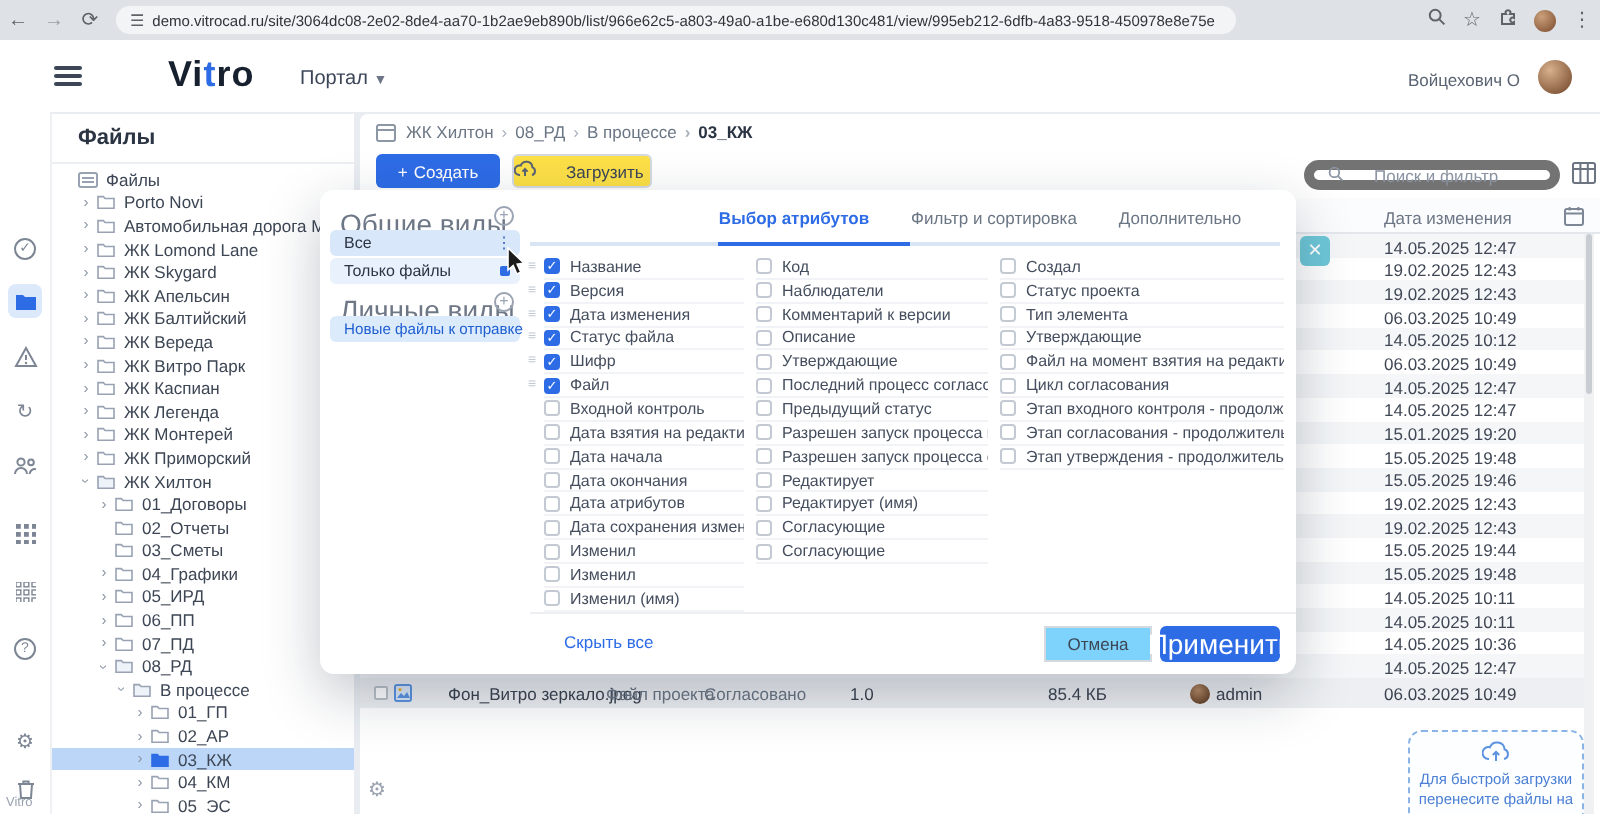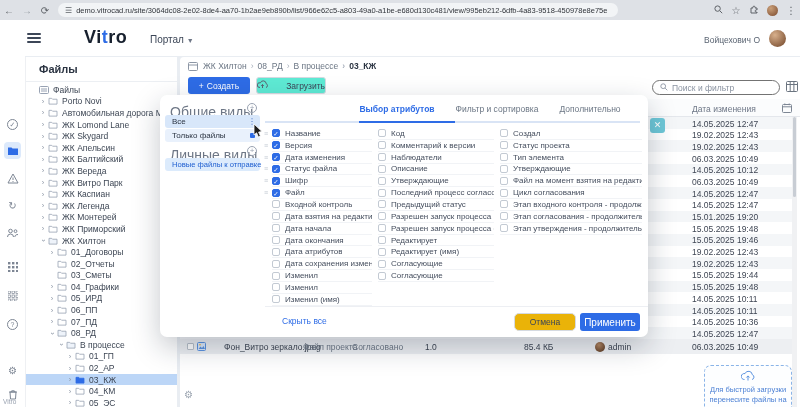--- a/index.html
+++ b/index.html
@@ -45,24 +45,24 @@
   .ticon{flex:0 0 auto;margin:0 4px 0 1px;display:flex}
   .tlabel{overflow:hidden;text-overflow:clip}
   
   .main{position:absolute;left:180px;top:57px;width:620px;height:350px;background:#fff;border-radius:4px 0 0 0;overflow:hidden}
   .crumbs{position:absolute;left:8px;top:4px;display:flex;align-items:center;font-size:8.5px;color:#6b7684}
   .bc-item+.bc-item::before{content:"›";margin:0 4px;color:#a8b0bc}
   .bc-item:last-child{color:#2b3442;font-weight:bold}
   .bc-home{margin-right:5px;display:flex}
   .btn-create{position:absolute;left:8px;top:20px;width:62px;height:17px;background:#2e6ce6;border-radius:3px;color:#fff;
     font-size:8.5px;display:flex;align-items:center;justify-content:center;gap:3px;cursor:pointer}
-  .btn-upload{position:absolute;left:76px;top:20px;width:70px;height:17px;background:#5eead4;border:1px solid #d5dae1;border-radius:3px;
-    color:#3c4657;font-size:8.5px;display:flex;align-items:center;justify-content:space-between;gap:0;cursor:pointer}
-  .search{position:absolute;left:472px;top:23px;width:128px;height:15px;border:1px solid #737373;border-radius:9px;
-    display:flex;align-items:center;gap:4px;padding-left:7px;color:#8a93a1;font-size:8.5px;cursor:text;background:#fff}
+  .btn-upload{position:absolute;left:76px;top:20px;width:70px;height:17px;background:#fde047;border:1px solid #d5dae1;border-radius:3px;
+    color:#3c4657;font-size:8.5px;display:flex;align-items:center;justify-content:flex-start;gap:15px;cursor:pointer}
+  .search{position:absolute;left:472px;top:23px;width:128px;height:15px;border:5px solid #737373;border-radius:9px;
+    display:flex;align-items:center;gap:15px;padding-left:7px;color:#8a93a1;font-size:8.5px;cursor:text;background:#fff}
   .colset{position:absolute;left:606px;top:24px;cursor:pointer;display:flex}
   .band{position:absolute;left:0;top:42px;width:620px;height:18px;background:#fbfcfd;border-bottom:1px solid #e4e7ec}
   .seg{position:absolute;left:8px;top:42px;display:flex;height:16px}
   .seg .tab{border:1px solid #d8dce2;font-size:8.5px;display:flex;align-items:center;justify-content:center;gap:3px;
     padding:0 8px;color:#6d7686;background:#f6f7f9;cursor:pointer}
   .seg .tab.active{background:#fff;color:#323c4d;border-right:none}
   .seg .tick{color:#2e6ce6;font-size:8px}
   .dc-label{position:absolute;left:512px;top:47px;font-size:8.5px;color:#6d7686}
   .dc-cal{position:absolute;left:602px;top:46px;cursor:pointer;display:flex}
   .rows{position:absolute;left:0;top:60px;width:613px}
@@ -99,24 +99,24 @@
   .mtab.active{color:#2e6ce6;font-weight:bold}
   .gridcol{position:absolute;top:33px}
   .arow{display:flex;align-items:center;height:11.85px;border-bottom:1px solid #f1f3f6;position:relative;cursor:pointer}
   .handle{position:absolute;left:-8px;font-size:7px;color:#c3c9d2}
   .cb{flex:0 0 auto;width:8px;height:8px;border:1px solid #c3cad3;border-radius:2px;background:#fff;
     font-size:6.5px;line-height:7px;text-align:center;color:#fff}
   .cb.checked{background:#2e6ce6;border-color:#2e6ce6}
   .albl{margin-left:5px;font-size:8px;color:#454e5e;white-space:nowrap;overflow:hidden}
   .mfoot{position:absolute;left:105px;right:0;bottom:0;height:31px;border-top:1px solid #edeff3}
   .hideall{position:absolute;left:17px;top:9px;font-size:8.5px;color:#2e6ce6;cursor:pointer}
-  .btn-cancel{position:absolute;right:72px;top:6px;width:62px;height:18px;border:1px solid #d5dae1;border-radius:5px;
-    background:#eab308;font-size:8.5px;color:#3c4657;display:flex;align-items:center;justify-content:center;cursor:pointer}
+  .btn-cancel{position:absolute;right:72px;top:6px;width:54px;height:18px;border:1px solid #d5dae1;border-radius:0;
+    background:#7dd3fc;font-size:8.5px;color:#3c4657;display:flex;align-items:center;justify-content:center;cursor:pointer}
   .btn-apply{position:absolute;right:8px;top:6px;width:60px;height:18px;border-radius:3px;background:#2e6ce6;
-    font-size:10px;color:#fff;display:flex;align-items:center;justify-content:center;cursor:pointer}
+    font-size:14px;color:#fff;display:flex;align-items:center;justify-content:center;cursor:pointer}
   .cursor{position:absolute;left:253px;top:123px;z-index:20;pointer-events:none}
 </style>
 </head>
 <body>
 
 <div class="screen">
 
   <div class="browser">
     <span class="bicon">←</span>
     <span class="bicon dis">→</span>
@@ -738,25 +738,25 @@
           <span class="albl">Изменил (имя)</span>
         </div>
       </div>
     <div class="gridcol" style="left:218px;width:116px" id="col2">
         <div class="arow">
           <span class="cb"></span>
           <span class="albl">Код</span>
         </div>
         <div class="arow">
           <span class="cb"></span>
+          <span class="albl">Наблюдатели</span>
+        </div>
+        <div class="arow">
+          <span class="cb"></span>
           <span class="albl">Комментарий к версии</span>
-        </div>
-        <div class="arow">
-          <span class="cb"></span>
-          <span class="albl">Наблюдатели</span>
         </div>
         <div class="arow">
           <span class="cb"></span>
           <span class="albl">Описание</span>
         </div>
         <div class="arow">
           <span class="cb"></span>
           <span class="albl">Утверждающие</span>
         </div>
         <div class="arow">

